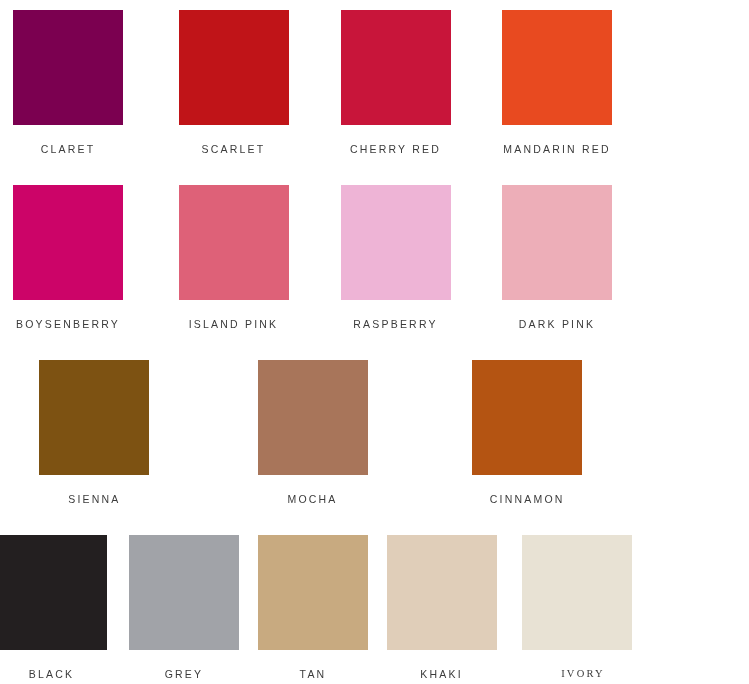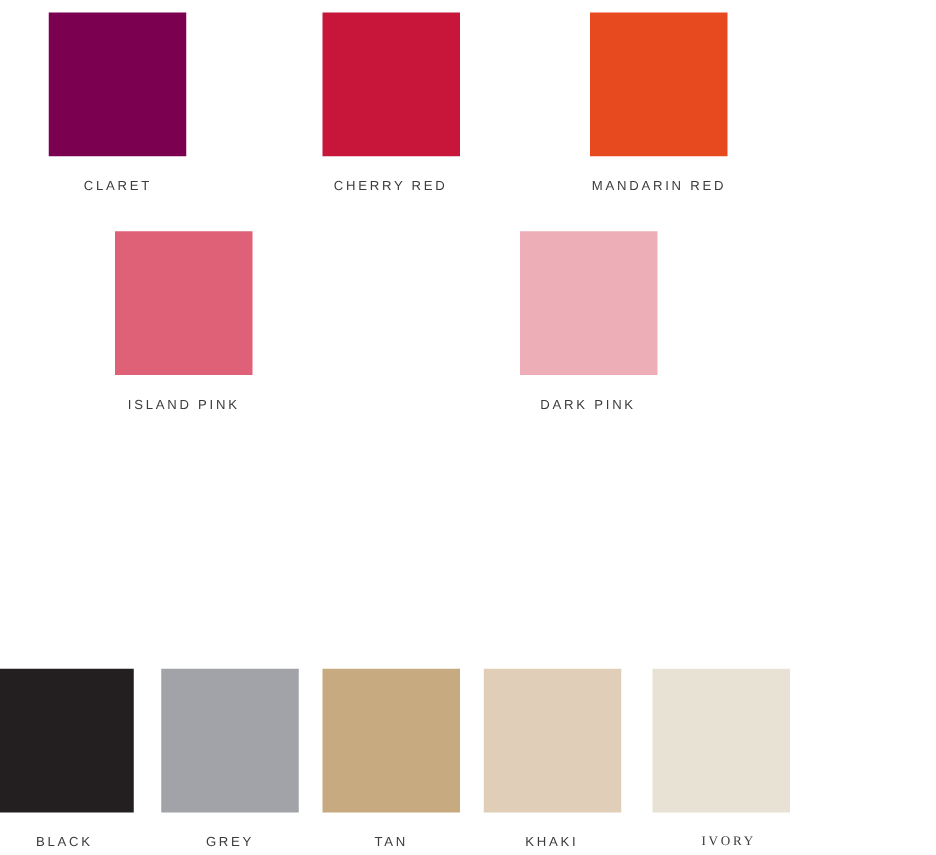--- a/index.html
+++ b/index.html
@@ -79,41 +79,65 @@
 <body>
 
 <div class="palette-sheet">
 
   <div class="swatch-row">
     <div class="swatch-cell">
       <div class="swatch-chip" style="background-color: rgb(123, 0, 80);"></div>
       <div class="swatch-label">CLARET</div>
     </div>
     <div class="swatch-cell">
+      <div class="swatch-chip" style="background-color: rgb(192, 20, 24);"></div>
+      <div class="swatch-label">SCARLET</div>
+    </div>
+    <div class="swatch-cell">
       <div class="swatch-chip" style="background-color: rgb(200, 21, 58);"></div>
       <div class="swatch-label">CHERRY RED</div>
     </div>
     <div class="swatch-cell">
       <div class="swatch-chip" style="background-color: rgb(232, 74, 32);"></div>
       <div class="swatch-label">MANDARIN RED</div>
     </div>
   </div>
 
   <div class="swatch-row">
     <div class="swatch-cell">
+      <div class="swatch-chip" style="background-color: rgb(204, 4, 104);"></div>
+      <div class="swatch-label">BOYSENBERRY</div>
+    </div>
+    <div class="swatch-cell">
       <div class="swatch-chip" style="background-color: rgb(222, 97, 120);"></div>
       <div class="swatch-label">ISLAND PINK</div>
+    </div>
+    <div class="swatch-cell">
+      <div class="swatch-chip" style="background-color: rgb(238, 180, 214);"></div>
+      <div class="swatch-label">RASPBERRY</div>
     </div>
     <div class="swatch-cell">
       <div class="swatch-chip" style="background-color: rgb(237, 174, 184);"></div>
       <div class="swatch-label">DARK PINK</div>
     </div>
   </div>
 
   <div class="swatch-row">
+    <div class="swatch-cell">
+      <div class="swatch-chip" style="background-color: rgb(125, 82, 18);"></div>
+      <div class="swatch-label">SIENNA</div>
+    </div>
+    <div class="swatch-cell">
+      <div class="swatch-chip" style="background-color: rgb(168, 117, 90);"></div>
+      <div class="swatch-label">MOCHA</div>
+    </div>
+    <div class="swatch-cell">
+      <div class="swatch-chip" style="background-color: rgb(180, 84, 18);"></div>
+      <div class="swatch-label">CINNAMON</div>
+    </div>
   </div>
 
   <div class="swatch-row">
     <div class="swatch-cell">
       <div class="swatch-chip" style="background-color: rgb(35, 31, 32);"></div>
       <div class="swatch-label">BLACK</div>
     </div>
     <div class="swatch-cell">
       <div class="swatch-chip" style="background-color: rgb(161, 163, 168);"></div>
       <div class="swatch-label">GREY</div>

